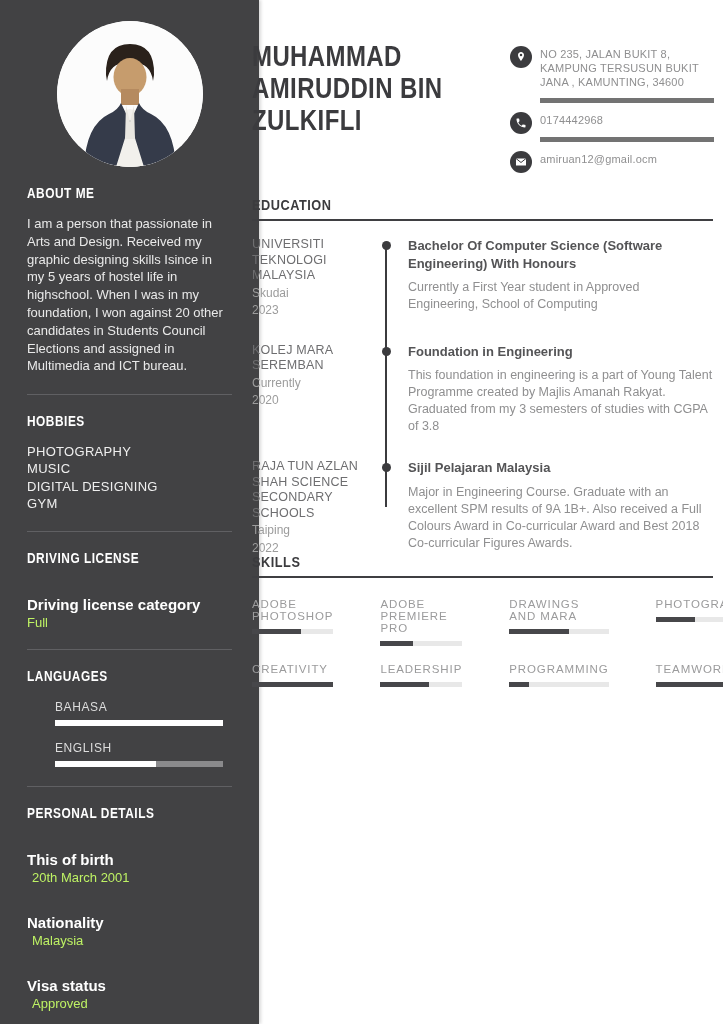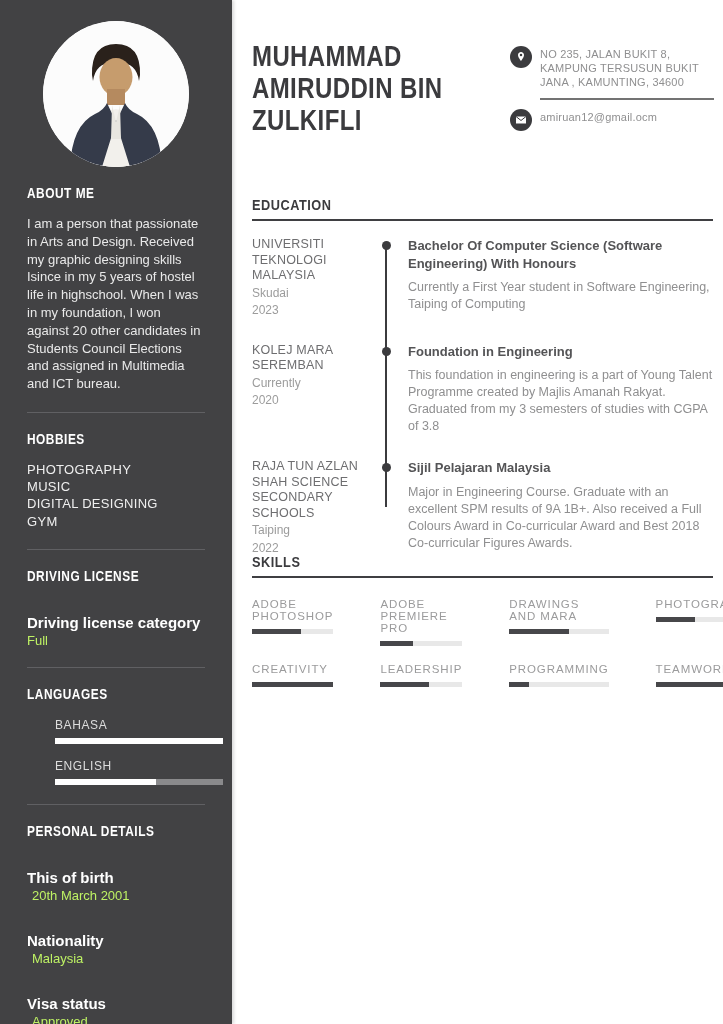--- a/index.html
+++ b/index.html
@@ -4,21 +4,21 @@
 <style>
   html,body { margin:0; padding:0; }
   body {
     width:723px; height:1024px; position:relative;
     background:#ffffff; overflow:hidden;
     font-family:"Liberation Sans", sans-serif;
     -webkit-font-smoothing:antialiased;
   }
   
   .sidebar {
-    position:absolute; left:0; top:0; width:232px; height:1024px;
+    position:absolute; left:0; top:0; width:259px; height:1024px;
     background:#424244; color:#ececec; box-sizing:border-box;
     padding:0 27px; box-shadow:2px 0 3px rgba(0,0,0,0.15);
   }
   .photo-wrap {
     width:146px; height:146px; border-radius:50%; overflow:hidden;
     margin:21px auto 0; background:#fcfcfc;
   }
   .s-head {
     display:inline-block; color:#ffffff; font-size:14px; font-weight:bold;
     letter-spacing:0.6px; transform:scaleX(0.85); transform-origin:0 50%;
@@ -43,21 +43,21 @@
   }
   .contact { position:absolute; left:510px; top:46px; width:204px; }
   .c-row { display:flex; align-items:flex-start; margin-bottom:9px; }
   .c-icon {
     flex:0 0 22px; width:22px; height:22px; border-radius:50%;
     background:#3b3b3e; display:flex; align-items:center; justify-content:center;
     margin-right:8px;
   }
   .c-icon svg { width:12px; height:12px; display:block; }
   .c-body { flex:1; font-size:11px; line-height:13.8px; color:#8f8f90; letter-spacing:0.2px; padding-top:2px; }
-  .c-row.with-sep .c-body { border-bottom:2px solid #737373; padding-bottom:9px; }
+  .c-row.with-sep .c-body { border-bottom:5px solid #737373; padding-bottom:9px; }
   
   .main-section { position:absolute; left:252px; width:461px; }
   .sec-education { top:196px; } .sec-skills { top:553px; }
   .m-head-wrap { border-bottom:2px solid #3f3f42; padding-bottom:5px; }
   .m-head {
     display:inline-block; font-size:15px; font-weight:bold; color:#3b3b3e;
     letter-spacing:0.6px; transform:scaleX(0.85); transform-origin:0 50%; white-space:nowrap;
   }
   
   .edu-entries { position:relative; margin-top:16px; }
@@ -163,20 +163,28 @@
 
 <div class="contact">
   <div class="c-row with-sep">
     <span class="c-icon">
       <svg viewBox="0 0 24 24">
           <path d="M12 2C8.7 2 6 4.7 6 8c0 4.5 6 12 6 12s6-7.5 6-12c0-3.3-2.7-6-6-6zm0 8.5A2.5 2.5 0 1 1 12 5.5a2.5 2.5 0 0 1 0 5z" fill="#ffffff"></path>
         </svg>
     </span>
     <div class="c-body">NO 235, JALAN BUKIT 8, KAMPUNG TERSUSUN BUKIT JANA , KAMUNTING, 34600</div>
   </div>
+  <div class="c-row with-sep">
+    <span class="c-icon">
+      <svg viewBox="0 0 24 24">
+          <path d="M6.6 10.8c1.5 2.8 3.8 5.1 6.6 6.6l2.2-2.2c.3-.3.7-.4 1-.2 1.1.4 2.3.6 3.6.6.6 0 1 .4 1 1V20c0 .6-.4 1-1 1C10.8 21 3 13.2 3 3.9c0-.6.4-1 1-1h3.5c.6 0 1 .4 1 1 0 1.2.2 2.4.6 3.6.1.3 0 .7-.2 1l-2.3 2.3z" fill="#ffffff"></path>
+        </svg>
+    </span>
+    <div class="c-body">0174442968</div>
+  </div>
   <div class="c-row">
     <span class="c-icon">
       <svg viewBox="0 0 24 24">
           <path d="M2 5h20v14H2z" fill="#ffffff"></path>
           <path d="M2 5l10 8L22 5" fill="none" stroke="#3b3b3e" stroke-width="2"></path>
         </svg>
     </span>
     <div class="c-body">amiruan12@gmail.ocm</div>
   </div>
 </div>
@@ -191,21 +199,21 @@
       <div>
         <div class="edu-inst">UNIVERSITI TEKNOLOGI MALAYSIA</div>
         <div class="edu-city">Skudai</div>
         <div class="edu-year">2023</div>
       </div>
       <div class="edu-dotcell">
           <span class="edu-dot"></span>
         </div>
       <div>
         <div class="edu-title">Bachelor Of Computer Science (Software Engineering) With Honours</div>
-        <div class="edu-desc">Currently a First Year student in Software Engineering, Taiping of Computing</div>
+        <div class="edu-desc">Currently a First Year student in Approved Engineering, School of Computing</div>
       </div>
     </div>
 
     <div class="edu-entry">
       <div>
         <div class="edu-inst">KOLEJ MARA SEREMBAN</div>
         <div class="edu-city">Currently</div>
         <div class="edu-year">2020</div>
       </div>
       <div class="edu-dotcell">

